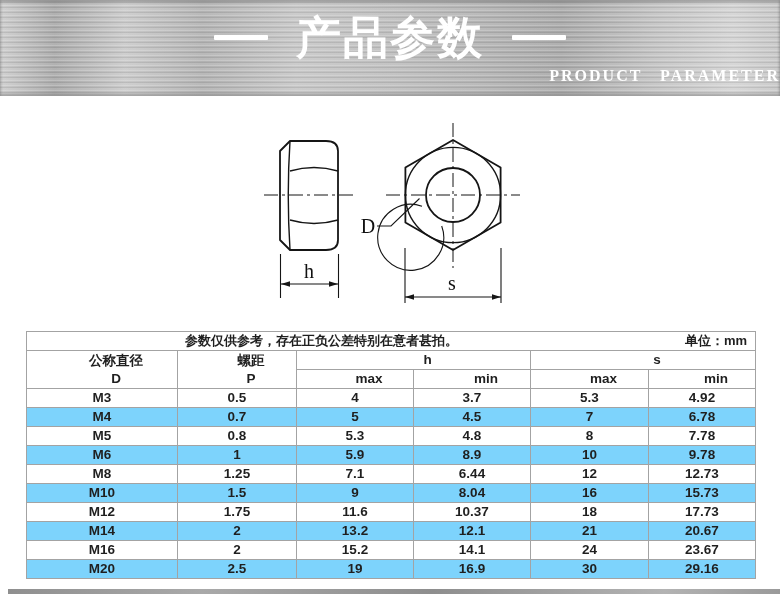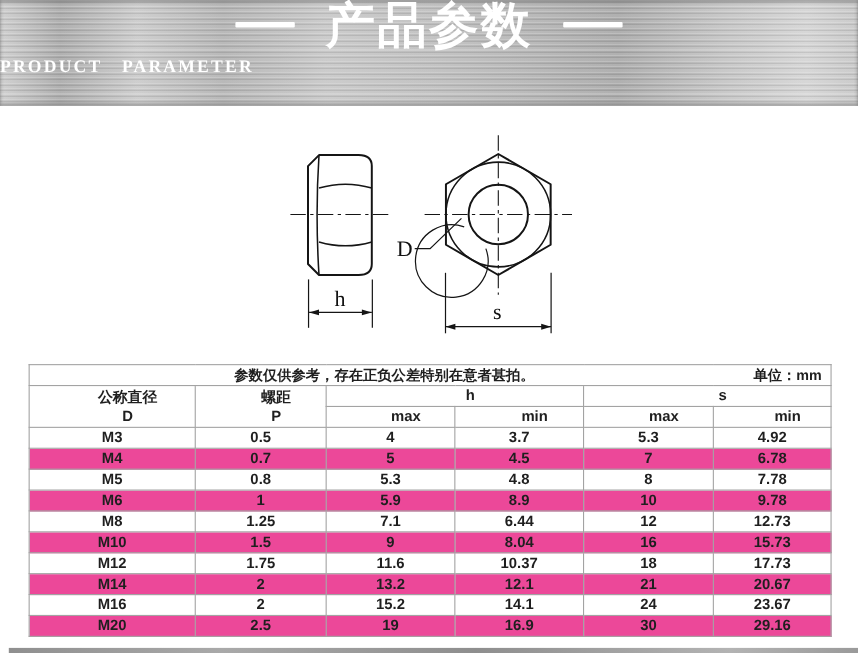--- a/index.html
+++ b/index.html
@@ -19,30 +19,31 @@
         rgba(70,70,70,0.10) 2px, rgba(70,70,70,0.10) 3px,
         rgba(255,255,255,0.10) 3px, rgba(255,255,255,0.10) 5px),
       linear-gradient(90deg,
         #cccccc 0%, #a8a8a8 7%, #c9c9c9 16%, #b1b1b1 26%,
         #c6c6c6 38%, #bdbdbd 50%, #b4b4b4 60%, #a7a7a7 72%,
         #c2c2c2 84%, #d3d3d3 94%, #c5c5c5 100%);
     box-shadow: inset 0 2px 3px rgba(90,90,90,0.45), inset 0 -2px 3px rgba(110,110,110,0.5);
   }
   .banner-row {
     display:flex; align-items:center; justify-content:center; gap:28px;
+    padding-top:15px;
   }
   .dash { width:54px; height:5px; background:#ffffff; border-radius:1px; }
   .title {
     font-family:"DejaVu Sans", sans-serif; font-weight:900; font-size:45px;
     line-height:1; color:#ffffff; letter-spacing:2px;
   }
   .subtitle {
-    margin-top:7px; text-align:left; color:#ffffff;
+    margin-top:7px; text-align:right; color:#ffffff;
     font-family:"Liberation Serif", serif; font-weight:700; font-size:16px;
-    letter-spacing:2px; word-spacing:12px;
+    letter-spacing:2px; word-spacing:12px;padding-left:14px;
   }
 
   
   .diagram { position:absolute; top:96px; left:0; width:780px; height:235px; }
   .ln   { fill:none; stroke:#151515; stroke-width:1.8; stroke-linejoin:round; stroke-linecap:round; }
   .ln-t { fill:none; stroke:#151515; stroke-width:1.1; }
   .ln-m { fill:none; stroke:#151515; stroke-width:1.4; }
   .cl   { fill:none; stroke:#151515; stroke-width:1; stroke-dasharray:14 4 3 4; }
   .arrow { fill:#151515; stroke:none; }
   .dim-label {
@@ -52,28 +53,28 @@
   
   .spec {
     position:absolute; top:331px; left:26px; width:729px;
     border-collapse:collapse; table-layout:fixed;
     color:#1f1f1f;
   }
   .spec th, .spec td {
     border:1px solid #a3a3a3; text-align:center; vertical-align:middle;
     font-size:13.5px; font-weight:700; padding:0; line-height:18px;
   }
-  .note-row td { height:19px;padding-left:28px; }
+  .note-row td { height:19px; }
   .note-wrap {
     display:flex; justify-content:space-between; align-items:center;
     padding-left:158px; padding-right:8px; font-size:13px; font-weight:700;
   }
   .hdr th { height:18px;padding-left:28px; }
   .spec tbody td { height:19px; }
-  .spec tbody tr.alt { background:#ec4899; }
+  .spec tbody tr.alt { background:#7dd3fc; }
   .two-line div { line-height:18px; }
 
   
   .bottom-bar {
     position:absolute; top:589px; left:8px; right:0; height:5px;
     background:linear-gradient(90deg,#8f8f8f 0%,#a9a9a9 25%,#8e8e8e 55%,#b3b3b3 85%,#9a9a9a 100%);
   }
 </style>
 </head>
 <body>

